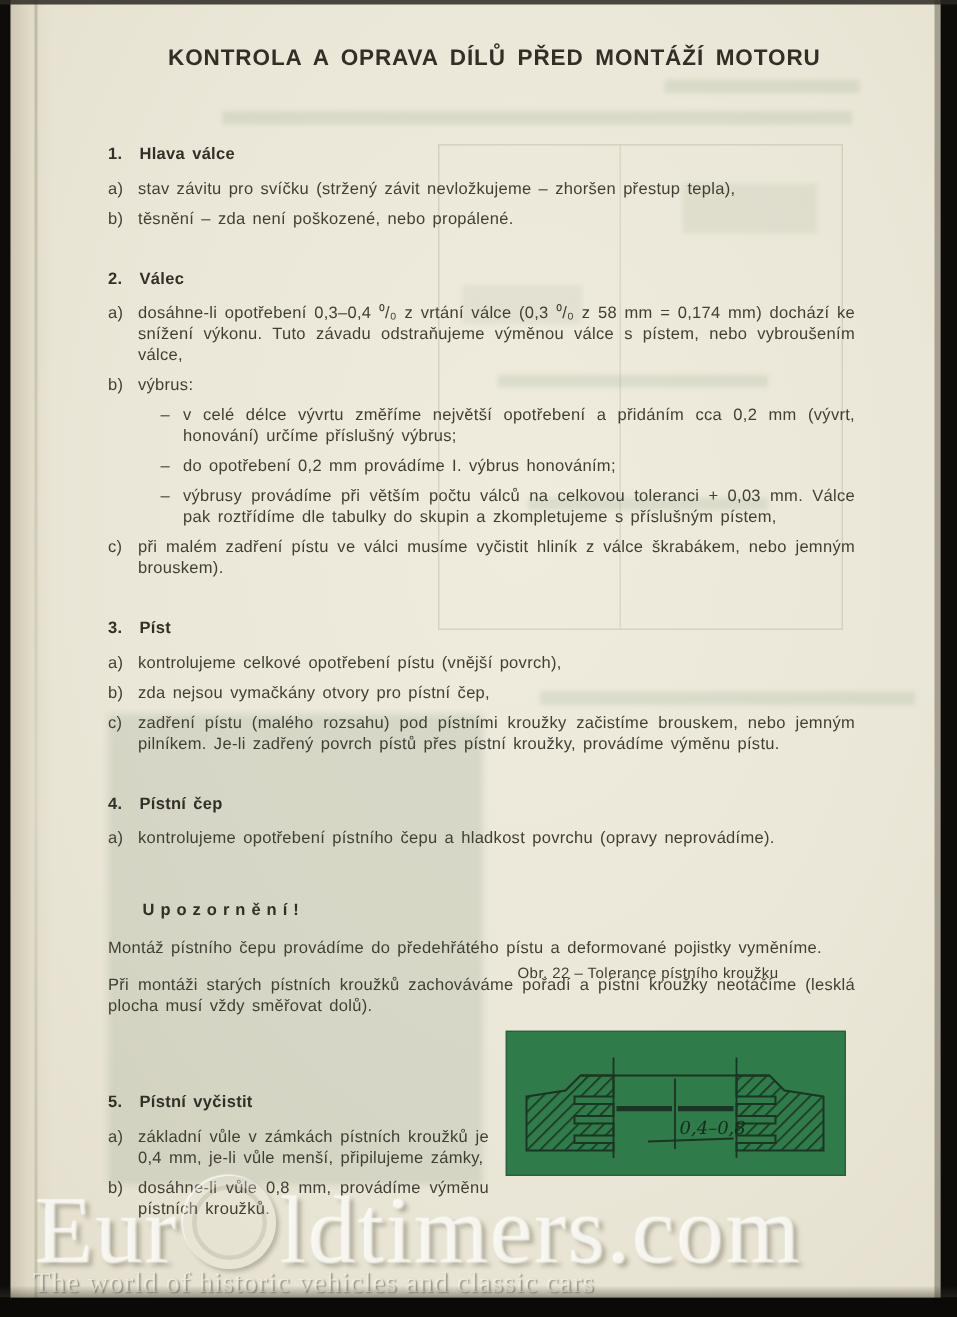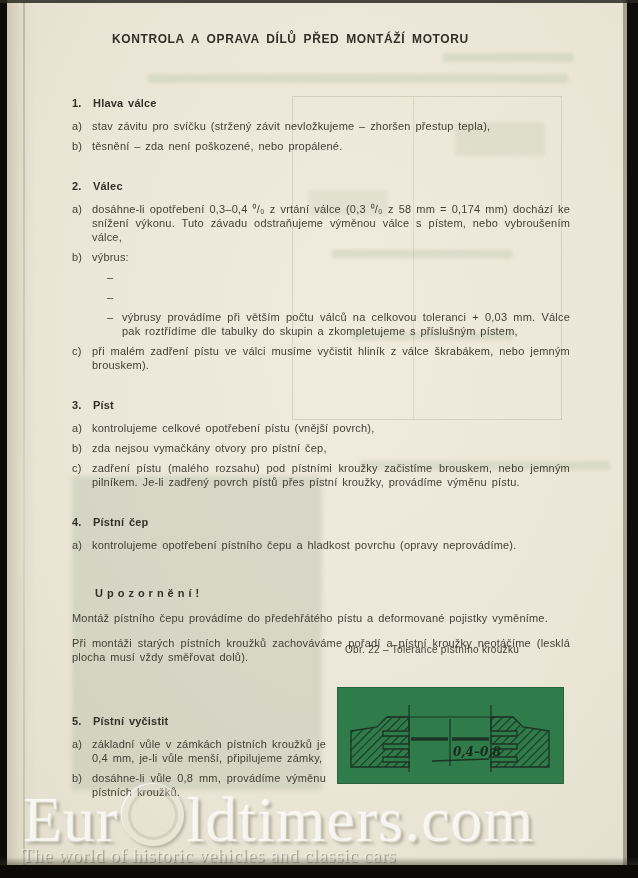--- a/index.html
+++ b/index.html
@@ -34,36 +34,36 @@
   .bleed-table { position:absolute; left:292px; top:96px; width:268px; height:322px;
     border:1px solid rgba(155,150,122,.28); z-index:1; }
   .bleed-table::before { content:""; position:absolute; left:120px; top:0; height:100%;
     border-left:1px solid rgba(155,150,122,.22); }
   
   .content {
     position:absolute; left:6px; top:2px; width:618px; box-sizing:border-box;
     padding:30px 54px 0 66px; z-index:3;
     color:#413e34; font-size:11px; line-height:14px; letter-spacing:.2px; word-spacing:1.5px;
   }
-  .doc-title { font-size:12px; font-weight:bold; letter-spacing:.6px; word-spacing:3px; color:#332f27;padding-left:40px; }
+  .doc-title { font-size:15px; font-weight:bold; letter-spacing:.6px; word-spacing:3px; color:#332f27;padding-left:40px; }
   .sec-head { display:flex; margin:26px 0 9px; font-weight:bold; color:#332f27; }
   .sec-head .num { flex:0 0 21px; }
   #secs-main .sec-head:first-child { margin-top:50px; }
   .item { display:flex; margin-bottom:6px; }
   .item .marker { flex:0 0 20px; }
   .item .txt { flex:1; text-align:justify; }
   .item.sub { padding-left:35px; }
   .item.sub .marker { flex:0 0 15px; }
   .notice { margin-top:34px; }
   .notice-title { font-weight:bold; letter-spacing:4px; color:#332f27;margin-left:23px; }
   .notice-para { margin:11px 0 0; text-align:justify; }
   #secs-rings { width:254px; margin-top:50px; }
   
   .fig-caption { position:absolute; left:345px; top:644px; font-size:10px; color:#3f3c33; z-index:3; letter-spacing:.3px; }
-  .figure { position:absolute; left:337px; top:687px; width:227px; height:97px; z-index:3;font-weight:bold; }
+  .figure { position:absolute; left:337px; top:687px; width:227px; height:97px; z-index:3; }
   
   .watermark { position:absolute; left:0; top:0; width:100%; height:100%; z-index:5; pointer-events:none;padding-left:10px; }
   .wm-main {
     position:absolute; left:24px; top:784px; white-space:nowrap;
     font-family:"Liberation Serif", serif; font-size:64px; line-height:64px; letter-spacing:1px;
     color:rgba(237,234,222,.30);
     text-shadow:-1px -1px 1px rgba(255,255,255,.9), 2px 2px 3px rgba(128,122,104,.5);
   }
   .wm-wheel {
     display:inline-block; width:50px; height:50px; border-radius:50%;
@@ -119,23 +119,25 @@
         <div class="item">
           <span class="marker">a)</span>
           <span class="txt">dosáhne-li opotřebení 0,3–0,4 ⁰/₀ z vrtání válce (0,3 ⁰/₀ z 58 mm = 0,174 mm) dochází ke snížení výkonu. Tuto závadu odstraňujeme výměnou válce s pístem, nebo vybroušením válce,</span>
         </div>
         <div class="item">
           <span class="marker">b)</span>
           <span class="txt">výbrus:</span>
         </div>
         <div class="item sub">
           <span class="marker">–</span>
+          <span class="txt">v celé délce vývrtu změříme největší opotřebení a přidáním cca 0,2 mm (vývrt, honování) určíme příslušný výbrus;</span>
         </div>
         <div class="item sub">
           <span class="marker">–</span>
+          <span class="txt">do opotřebení 0,2 mm provádíme I. výbrus honováním;</span>
         </div>
         <div class="item sub">
           <span class="marker">–</span>
           <span class="txt">výbrusy provádíme při větším počtu válců na celkovou toleranci + 0,03 mm. Válce pak roztřídíme dle tabulky do skupin a zkompletujeme s příslušným pístem,</span>
         </div>
         <div class="item">
           <span class="marker">c)</span>
           <span class="txt">při malém zadření pístu ve válci musíme vyčistit hliník z válce škrabákem, nebo jemným brouskem).</span>
         </div>
         <div class="sec-head">

